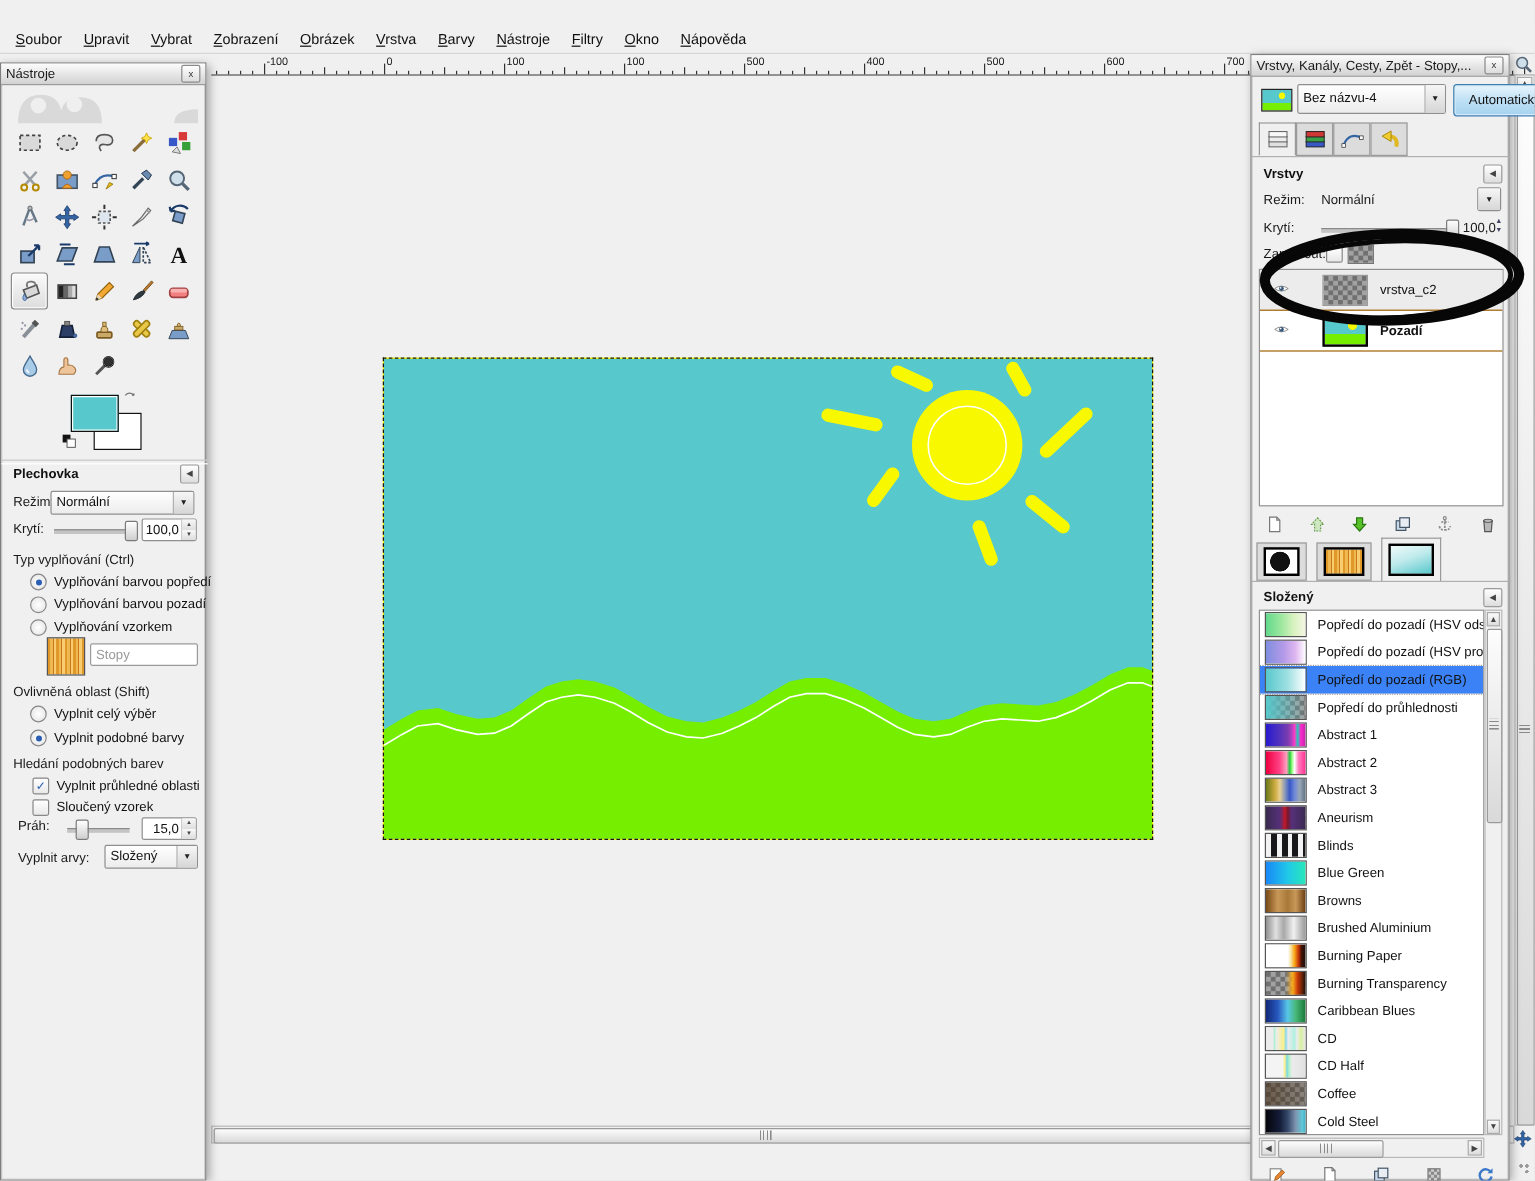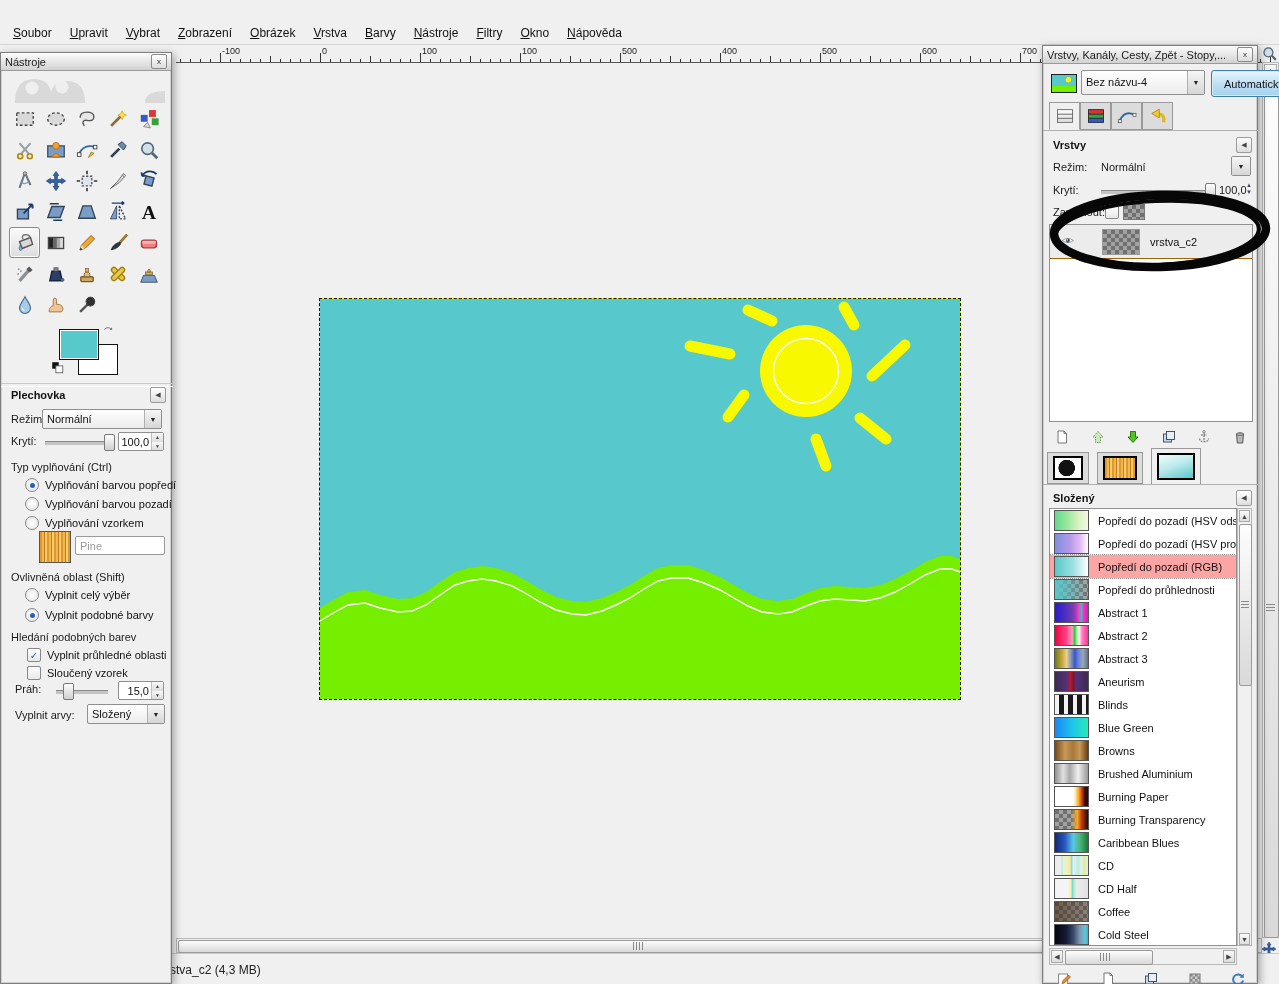--- a/index.html
+++ b/index.html
@@ -75,21 +75,21 @@
   .eyebox svg{width:17px;height:12px;}
   .lthumb{width:38px;height:26px;border:1px solid #9a9a9a;margin-left:18px;flex:none;box-sizing:border-box;}
   .lthumb.pz{border:2px solid #000;}
   .lname{margin-left:10px;font-size:11px;}
   .mini-btn{width:26px;height:21px;display:flex;align-items:center;justify-content:center;}
   .mini-btn svg{width:16px;height:16px;}
   .gtab{position:absolute;border:1px solid #9a9a9a;background:#dcdcdc;display:flex;align-items:center;justify-content:center;box-sizing:border-box;}
   .gtab.active{background:#f0f0f0;border-bottom-color:#f0f0f0;}
   .gswatch{border:2px solid #000;box-sizing:border-box;}
   .grad-row{display:flex;align-items:center;height:23px;padding-left:4px;}
-  .grad-row.sel{background:#fca5a5;outline:1px dotted #999;}
+  .grad-row.sel{background:#3b82f6;outline:1px dotted #999;}
   .grad-row .gsw{width:33px;height:19px;border:1px solid #555;flex:none;position:relative;overflow:hidden;}
   .grad-row .gname{margin-left:9px;font-size:11px;white-space:nowrap;}
   .sb-arrow{position:absolute;display:flex;align-items:center;justify-content:center;font-size:7px;color:#444;background:linear-gradient(#fafafa,#ddd);border:1px solid #aaa;box-sizing:border-box;}
   
   #annotation{left:0;top:0;width:1279px;height:984px;pointer-events:none;z-index:40;}
 </style>
 </head>
 <body>
 
 <div id="screen">
@@ -267,23 +267,20 @@
     <div class="sb-thumb" style="left:1px;top:16px;width:13px;height:857px"></div>
     <div class="grip-v" style="left:3px;top:539px"></div>
   </div>
   <div class="abs icon" style="left:1261px;top:941px;width:16px;height:16px">
       <svg viewBox="0 0 16 16" xmlns="http://www.w3.org/2000/svg">
         <path d="M8 1 L10 4 H9 V7 H12 V6 L15 8 L12 10 V9 H9 V12 H10 L8 15 L6 12 H7 V9 H4 V10 L1 8 L4 6 V7 H7 V4 H6 Z" fill="#3465a4" stroke="#1a3a6a" stroke-width="0.5"></path>
       </svg>
     </div>
   <div class="abs resize-grip" style="left:1264px;top:968px"></div>
 
-  <div class="abs" id="statusbar">
-    <span>stva_c2 (4,3 MB)</span>
-  </div>
 
   <div class="abs float-win" style="left:0;top:52px;width:172px;height:932px">
     <div class="ftitle">
       <span class="ft-text">Nástroje</span>
       <span class="xbtn">x</span>
     </div>
 
     <svg class="abs" style="left:6px;top:20px" width="158" height="30" viewBox="0 0 158 30">
       <path fill="#d9d9d9" d="M8 30 Q8 6 27 6 q14 0 17 13 q3-11 16-11 q18 0 18 22 l60 0 q0-12 20-12 l0 12 z"></path>
       <circle cx="25" cy="15" r="6.5" fill="#efefef"></circle>
@@ -550,21 +547,21 @@
           <span class="radio"></span>
           <span class="olbl">Vyplňování barvou pozadí</span>
         </div>
         <div class="opt-row" style="left: 24px; top: 463px;">
           <span class="radio"></span>
           <span class="olbl">Vyplňování vzorkem</span>
         </div>
       </div>
 
     <div class="abs pine" style="left:38px;top:478px;width:30px;height:30px;border:1px solid #555"></div>
-    <div class="abs entry" style="left:74px;top:483px;width:90px;height:19px">Pine</div>
+    <div class="abs entry" style="left:74px;top:483px;width:90px;height:19px">Stopy</div>
 
     <div class="abs lbl" style="left:10px;top:518px">Ovlivněná oblast (Shift)</div>
     <div id="affected-options">
         <div class="opt-row" style="left: 24px; top: 535px;">
           <span class="radio"></span>
           <span class="olbl">Vyplnit celý výběr</span>
         </div>
         <div class="opt-row" style="left: 24px; top: 555px;">
           <span class="radio on"></span>
           <span class="olbl">Vyplnit podobné barvy</span>
@@ -669,20 +666,31 @@
           <span class="eyebox icon">
             <svg viewBox="0 0 16 16" xmlns="http://www.w3.org/2000/svg">
               <path d="M1 6 Q8.5 0.5 16 6 Q8.5 11.5 1 6 Z" fill="#fff" stroke="#666" stroke-width="0.8"></path>
               <circle cx="8.5" cy="6" r="2.6" fill="#357"></circle>
               <circle cx="7.7" cy="5.2" r="0.9" fill="#fff"></circle>
             </svg>
           </span>
           <div class="lthumb checker"></div>
           <span class="lname">vrstva_c2</span>
         </div>
+        <div class="layer-row">
+          <span class="eyebox icon">
+            <svg viewBox="0 0 16 16" xmlns="http://www.w3.org/2000/svg">
+              <path d="M1 6 Q8.5 0.5 16 6 Q8.5 11.5 1 6 Z" fill="#fff" stroke="#666" stroke-width="0.8"></path>
+              <circle cx="8.5" cy="6" r="2.6" fill="#357"></circle>
+              <circle cx="7.7" cy="5.2" r="0.9" fill="#fff"></circle>
+            </svg>
+          </span>
+          <div class="lthumb thumb-landscape pz"></div>
+          <span class="lname" style="font-weight: bold;">Pozadí</span>
+        </div>
       </div>
 
     <div class="abs" style="left:6px;top:380px;width:204px;display:flex;justify-content:space-between">
       <span class="mini-btn icon">
           <svg viewBox="0 0 16 16" xmlns="http://www.w3.org/2000/svg">
             <path d="M4 2 H10 L12.5 4.5 V14 H4 Z" fill="#fff" stroke="#777"></path>
             <path d="M10 2 V4.5 H12.5" fill="none" stroke="#777"></path>
           </svg>
         </span>
       <span class="mini-btn icon">

